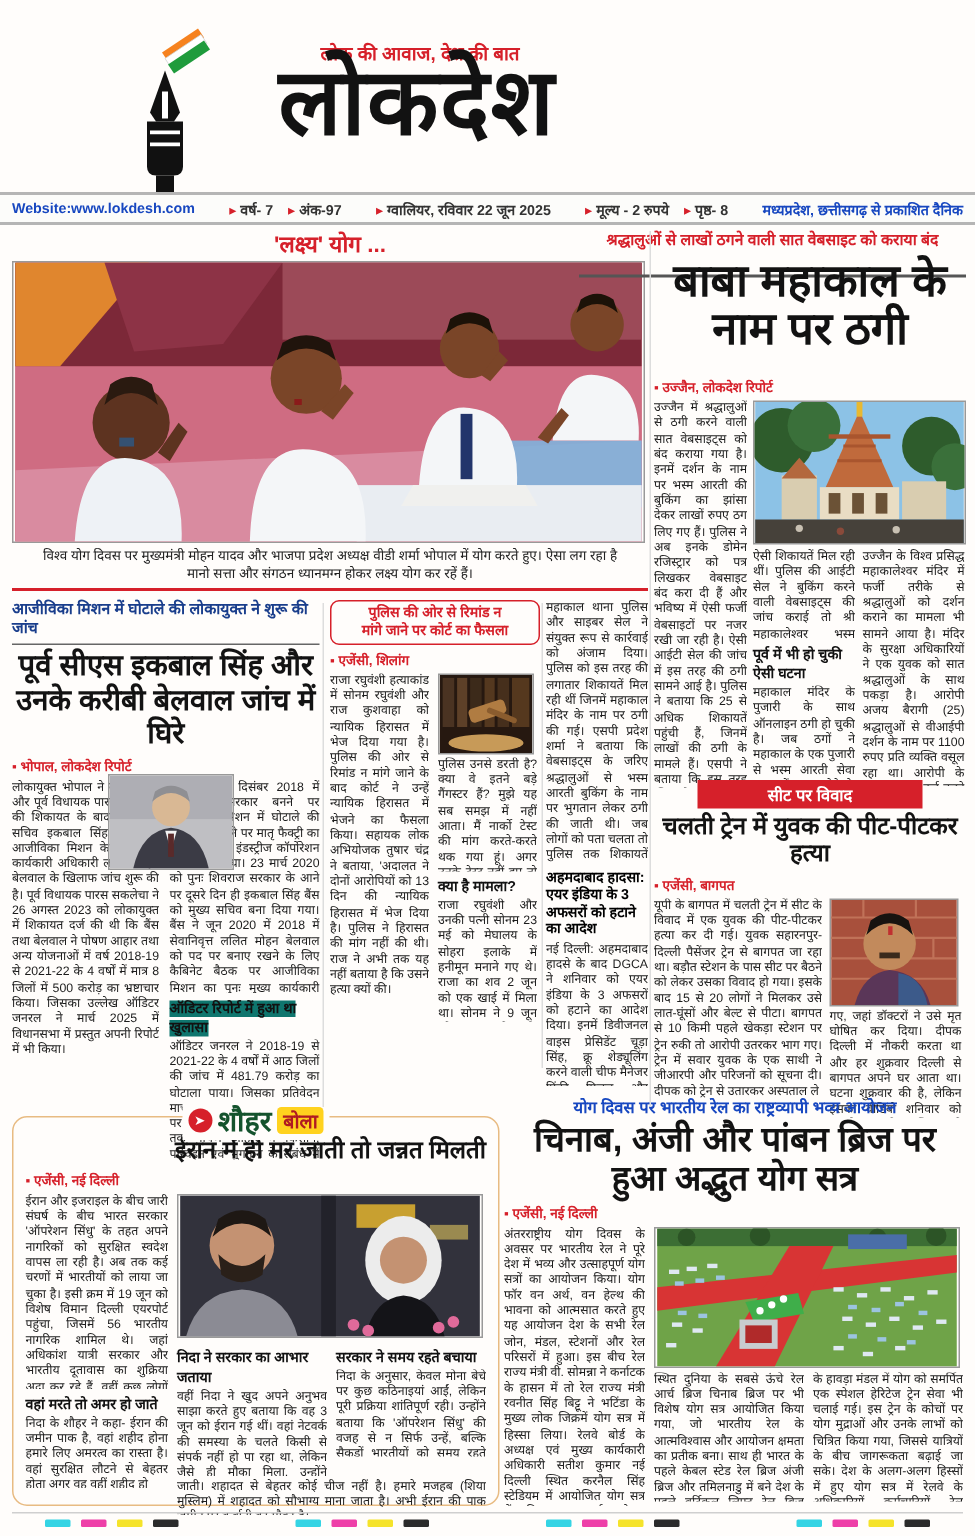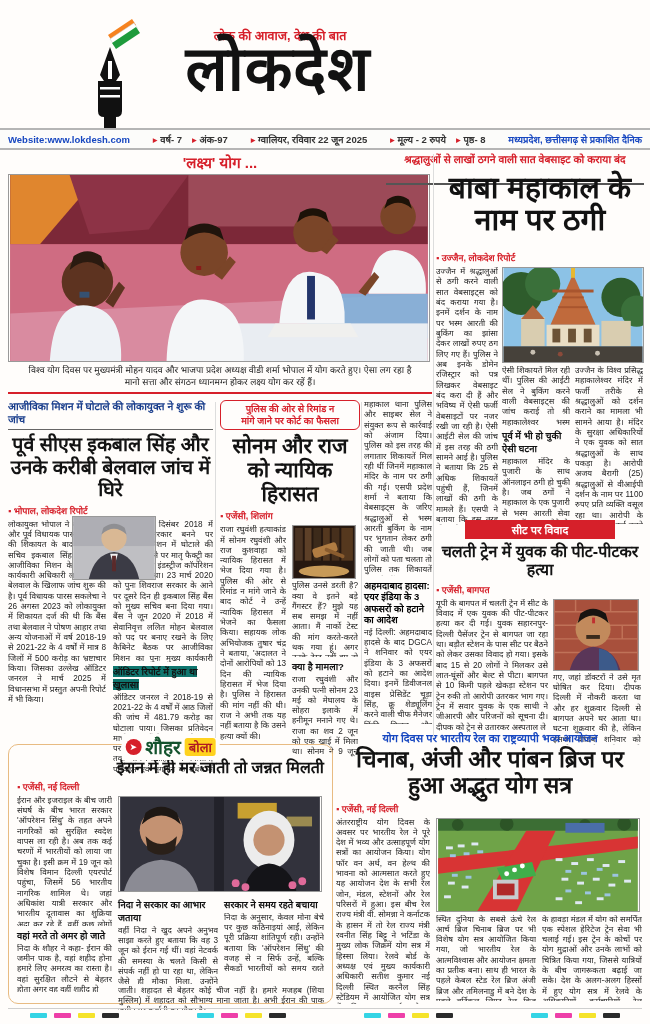--- a/index.html
+++ b/index.html
@@ -249,21 +249,20 @@
       <circle cx="42" cy="22" r="13" fill="#d9b894"></circle>
       <path d="M29 18 q13 -12 26 0 l-2 -7 q-11 -8 -22 0 Z" fill="#8f8f93"></path>
       <path d="M16 64 q6 -26 26 -28 q20 2 26 28 Z" fill="#3b3b45"></path>
       <polygon points="38,38 46,38 42,52" fill="#f2f2f2"></polygon>
       <rect x="40" y="40" width="4" height="16" fill="#5a2a2a"></rect>
     </svg>
   </div>
 
   <div class="sonam">
     <div class="kicker-red sonam-kicker">पुलिस की ओर से रिमांड न मांगे जाने पर कोर्ट का फैसला</div>
-    <div class="sonam-headline">सोनम और राज को न्यायिक हिरासत</div>
     <div class="byline">एजेंसी, शिलांग</div>
     <div class="sonam-cols">
       <div class="bodytxt" style="width:66px;height:228px;">राजा रघुवंशी हत्याकांड में सोनम रघुवंशी और राज कुशवाहा को न्यायिक हिरासत में भेज दिया गया है। पुलिस की ओर से रिमांड न मांगे जाने के बाद कोर्ट ने उन्हें न्यायिक हिरासत में भेजने का फैसला किया। सहायक लोक अभियोजक तुषार चंद्र ने बताया, 'अदालत ने दोनों आरोपियों को 13 दिन की न्यायिक हिरासत में भेज दिया है। पुलिस ने हिरासत की मांग नहीं की थी। राज ने अभी तक यह नहीं बताया है कि उसने हत्या क्यों की।</div>
       <div style="width:66px;">
         <svg class="photo" width="64" height="54" viewBox="0 0 64 54">
           <rect width="64" height="54" fill="#261810"></rect>
           <rect x="2" y="2" width="8" height="34" fill="#4a3322"></rect>
           <rect x="12" y="2" width="7" height="34" fill="#5d4028"></rect>
           <rect x="21" y="2" width="8" height="34" fill="#3c2a1a"></rect>
           <rect x="31" y="2" width="7" height="34" fill="#54381f"></rect>

